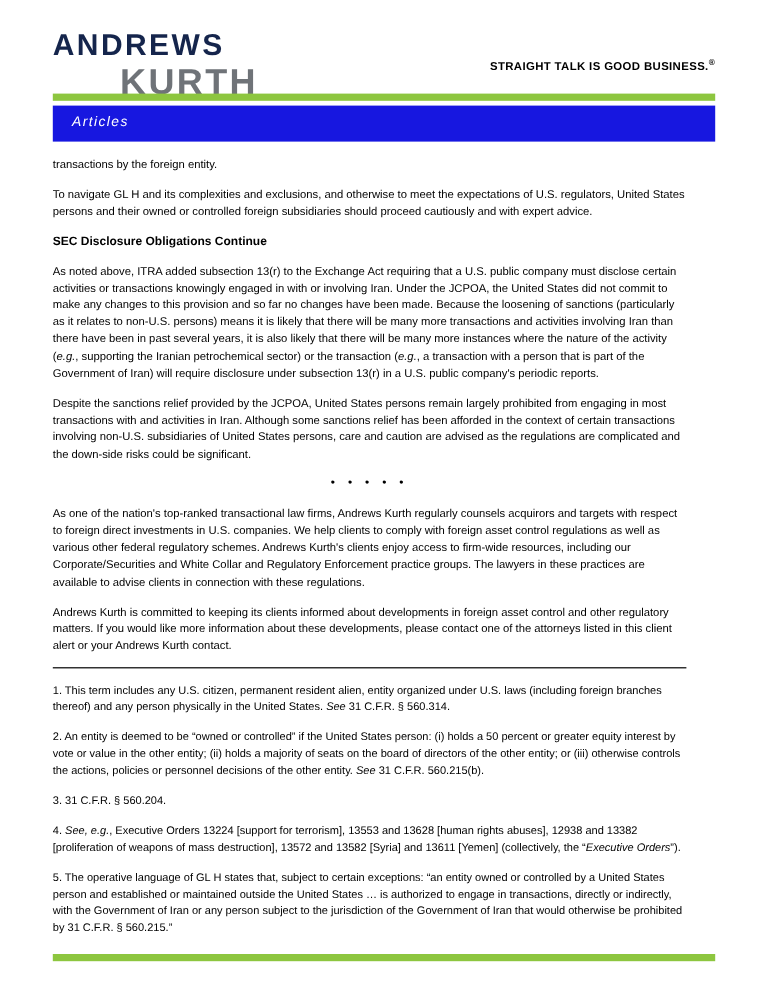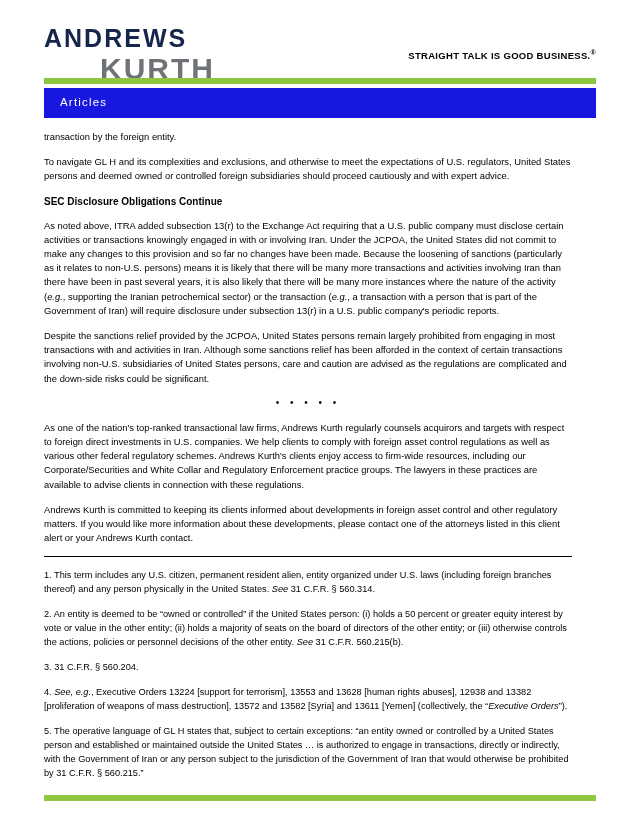--- a/index.html
+++ b/index.html
@@ -86,20 +86,21 @@
     height: 30px;
     background: #1717e0;
   }
   .banner-label {
     position: absolute;
     left: 16px;
     top: 8px;
     color: #ffffff;
     font-size: 11.5px;
     letter-spacing: 1.2px;
+    font-style: italic;
   }
 
   
   .content {
     position: absolute;
     left: 44px;
     top: 130px;
     width: 528px;
   }
   p {
@@ -148,23 +149,23 @@
   </div>
 
   <div class="rule-green top"></div>
 
   <div class="banner">
     <div class="banner-label">Articles</div>
   </div>
 
   <div class="content">
 
-    <p><span>transaction by the foreign entity.</span></p>
+    <p><span>transactions by the foreign entity.</span></p>
 
-    <p><span>To navigate GL H and its complexities and exclusions, and otherwise to meet the expectations of U.S. regulators, United States persons and deemed owned or controlled foreign subsidiaries should proceed cautiously and with expert advice.</span></p>
+    <p><span>To navigate GL H and its complexities and exclusions, and otherwise to meet the expectations of U.S. regulators, United States persons and their owned or controlled foreign subsidiaries should proceed cautiously and with expert advice.</span></p>
 
     <h2 class="sect">SEC Disclosure Obligations Continue</h2>
 
     <p><span>As noted above, ITRA added subsection 13(r) to the Exchange Act requiring that a U.S. public company must disclose certain activities or transactions knowingly engaged in with or involving Iran. Under the JCPOA, the United States did not commit to make any changes to this provision and so far no changes have been made. Because the loosening of sanctions (particularly as it relates to non-U.S. persons) means it is likely that there will be many more transactions and activities involving Iran than there have been in past several years, it is also likely that there will be many more instances where the nature of the activity (</span><i>e.g.</i><span>, supporting the Iranian petrochemical sector) or the transaction (</span><i>e.g.</i><span>, a transaction with a person that is part of the Government of Iran) will require disclosure under subsection 13(r) in a U.S. public company's periodic reports.</span></p>
 
 
     <p><span>Despite the sanctions relief provided by the JCPOA, United States persons remain largely prohibited from engaging in most transactions with and activities in Iran. Although some sanctions relief has been afforded in the context of certain transactions involving non-U.S. subsidiaries of United States persons, care and caution are advised as the regulations are complicated and the down-side risks could be significant.</span></p>
 
     <div class="dots">• • • • •</div>
 

